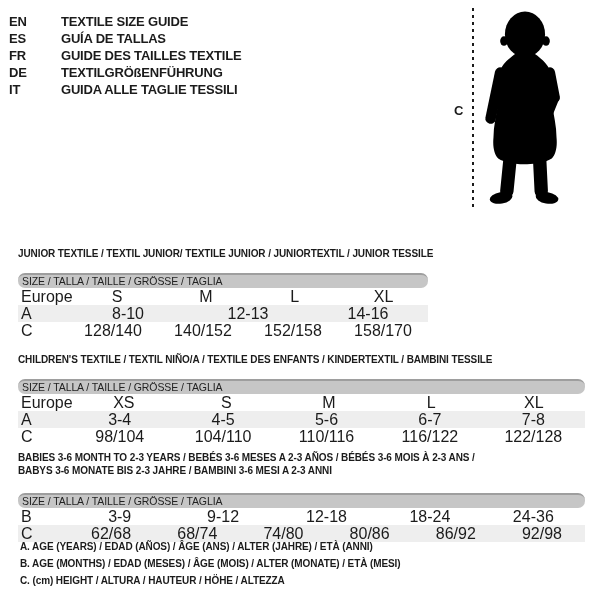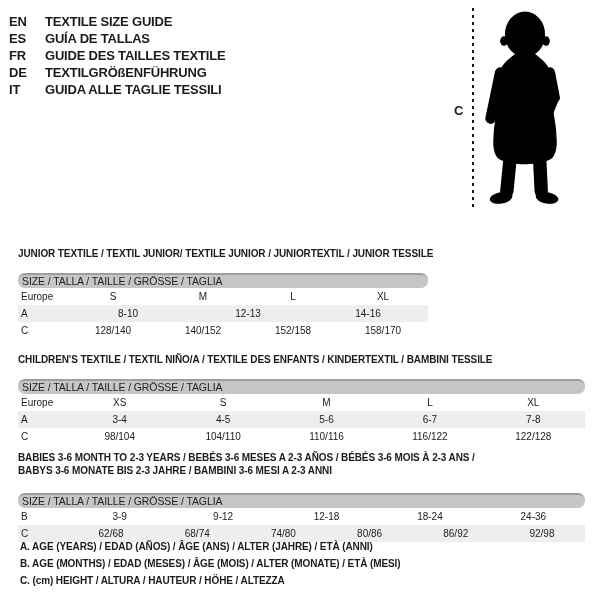--- a/index.html
+++ b/index.html
@@ -4,38 +4,38 @@
 <style>
   * { margin:0; padding:0; box-sizing:border-box; }
   html,body { width:600px; height:600px; background:#fff; }
   body { font-family:"Liberation Sans", sans-serif; color:var(--text,#1b1b1b); }
   .page { position:relative; width:600px; height:600px; background:#fff; overflow:hidden; }
 
   
   .lang-list { position:absolute; left:9px; top:13px; }
   .lang-row { display:flex; line-height:17px; font-size:13px; font-weight:bold; letter-spacing:-0.2px; }
   .lang-code { width:36px; }
-  .lang-label { white-space:nowrap; }
+  .lang-label { white-space:nowrap;margin-left:16px; }
 
   
   .figure { position:absolute; left:440px; top:0; width:160px; height:215px; }
   .measure-label { position:absolute; left:14px; top:103px; font-size:13px; font-weight:bold; }
   .dashed-line { position:absolute; left:32px; top:8px; width:2px; height:201px;
                  background:repeating-linear-gradient(to bottom,#1b1b1b 0 3px,transparent 3px 7px); }
   .baby-svg { position:absolute; left:42px; top:9px; width:86px; height:197px; }
 
   
   .section { position:absolute; left:18px;margin-top:32px; }
   .sec-title { font-size:10px; font-weight:bold; letter-spacing:-0.1px; line-height:13px; white-space:nowrap; }
   .sec-title-gap { height:13px; }
   .sec-title-gap.big { height:16px; }
   .size-bar { height:15px; line-height:13px; background:var(--bar_bg,#c6c6c6);
               border-top:2px solid var(--bar_border,#9e9e9e); font-size:10.5px;
               padding-left:4px; color:#222; letter-spacing:-0.1px;border-radius:7px; }
-  .trow { display:flex; height:17px; line-height:17px; font-size:10px; }
+  .trow { display:flex; height:17px; line-height:17px; font-size:16px; }
   .trow.stripe { background:var(--stripe,#eeeeee); }
   .tcell { flex:1; text-align:center; white-space:nowrap; }
   .tcell.first { flex:0 0 50px; text-align:left; padding-left:3px; }
 
   
   .legend { position:absolute; left:20px; top:538px; }
   .legend-line { font-size:10px; font-weight:bold; letter-spacing:-0.1px; line-height:17px; white-space:nowrap; }
 </style>
 </head>
 <body>

